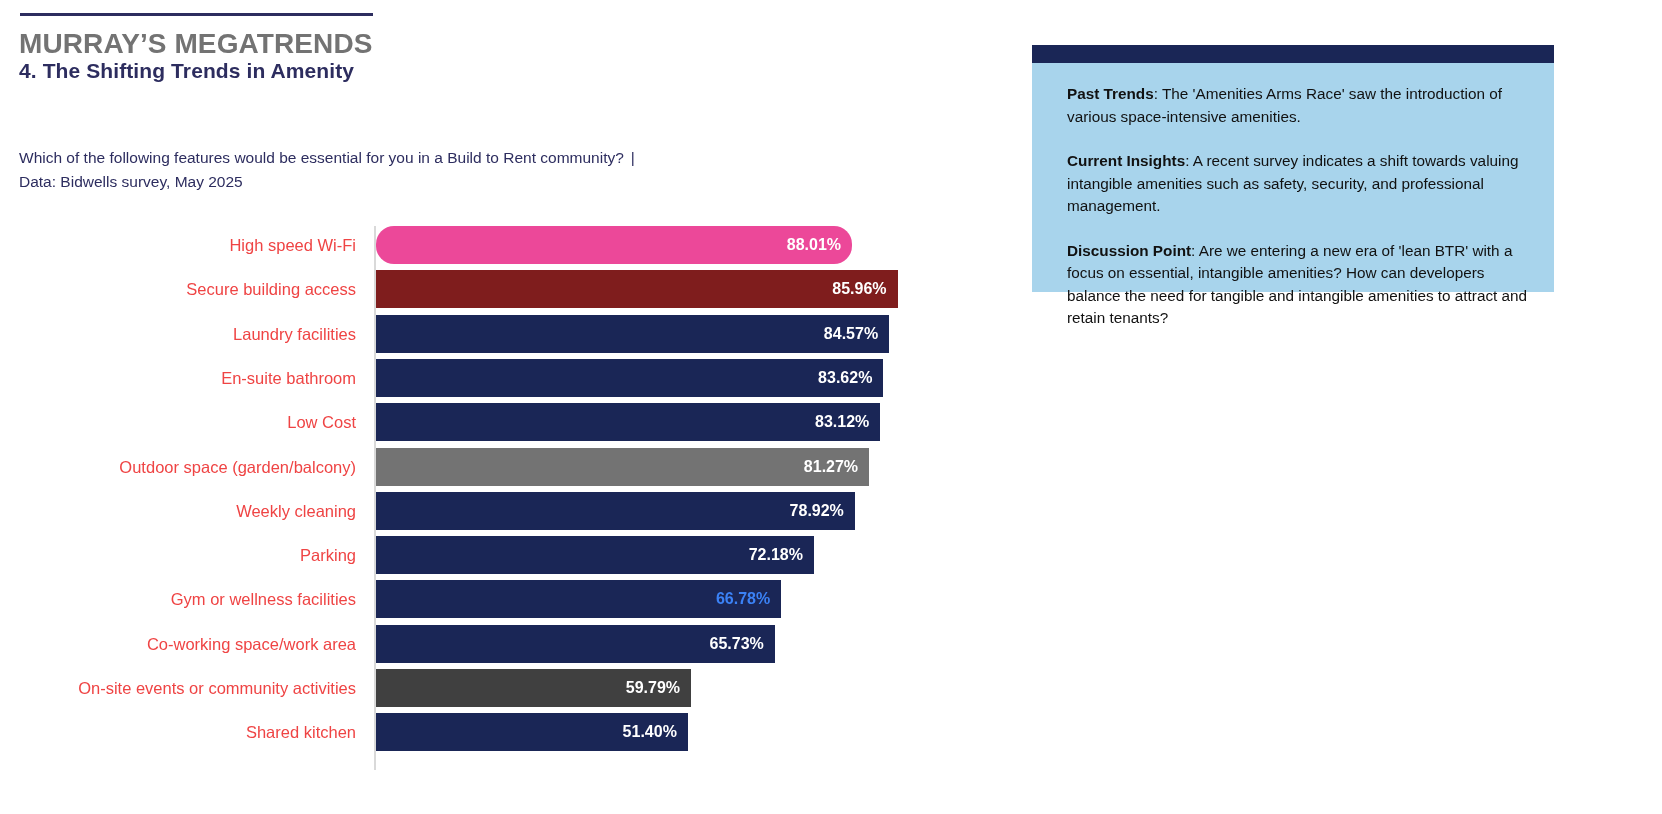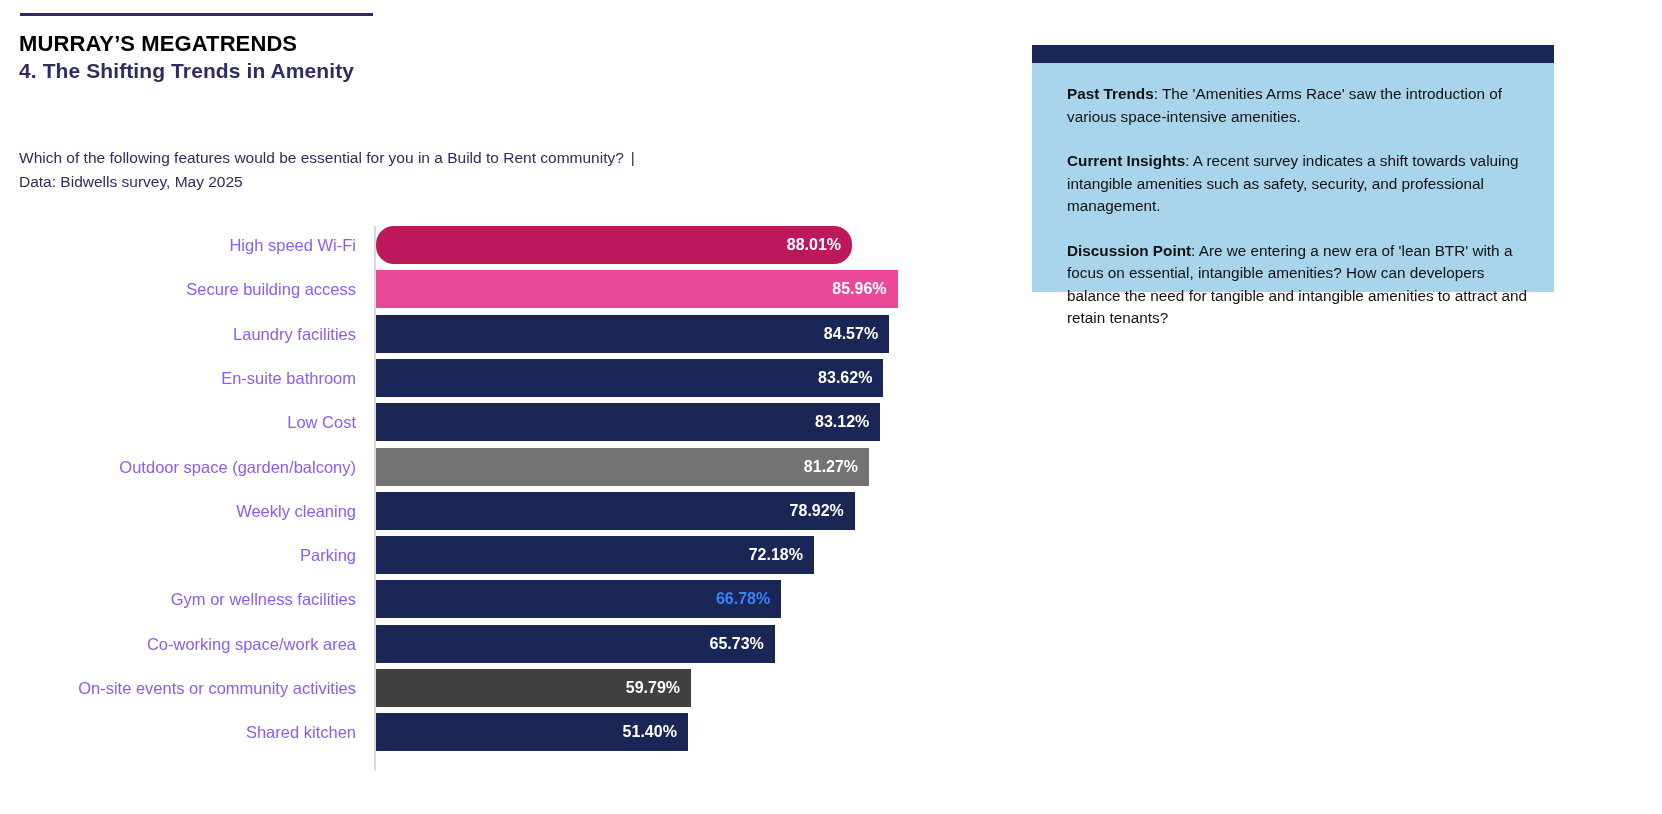--- a/index.html
+++ b/index.html
@@ -30,24 +30,24 @@
   }
 
   .title-block {
     position: absolute;
     left: 19px;
     top: 30px;
     width: 760px;
   }
 
   .title-main {
-    font-size: 22px;
+    font-size: 28px;
     font-weight: bold;
     letter-spacing: 0.1px;
-    color: #000000;
+    color: #737373;
     line-height: 27px;
     white-space: nowrap;
   }
 
   .title-sub {
     font-size: 21px;
     font-weight: bold;
     letter-spacing: 0.1px;
     color: #2d2d5f;
     line-height: 28px;
@@ -94,21 +94,21 @@
     width: 960px;
   }
 
   .bar-label {
     position: absolute;
     right: 604px;   
     top: 0;
     height: 38px;
     line-height: 38px;
     font-size: 16.5px;
-    color: #8b5cf6;
+    color: #ef4444;
     white-space: nowrap;
     text-align: right;
   }
 
   .bar {
     position: absolute;
     left: 376px;
     top: 0;
     height: 38px;
     background: #1a2656;
@@ -175,27 +175,27 @@
 
   <div class="subtitle">
     <span>Which of the following features would be essential for you in a Build to Rent community?</span><span class="sep">|</span><span>Data: Bidwells survey, May 2025</span>
   </div>
 
   <div class="chart">
     <div class="axis-line"></div>
     <div id="bars">
         <div class="bar-row" style="top: 2px;">
           <div class="bar-label">High speed Wi-Fi</div>
-          <div class="bar" style="width: 476px; background: #be185d; border-radius: 18px;">
+          <div class="bar" style="width: 476px; background: #ec4899; border-radius: 18px;">
             <div class="bar-value" style="color: rgb(255, 255, 255);">88.01%</div>
           </div>
         </div>
         <div class="bar-row" style="top: 46.3px;">
           <div class="bar-label">Secure building access</div>
-          <div class="bar" style="width: 521.562px; background: #ec4899;">
+          <div class="bar" style="width: 521.562px; background: #7f1d1d;">
             <div class="bar-value" style="color: rgb(255, 255, 255);">85.96%</div>
           </div>
         </div>
         <div class="bar-row" style="top: 90.6px;">
           <div class="bar-label">Laundry facilities</div>
           <div class="bar" style="width: 513.128px; background: rgb(26, 38, 86);">
             <div class="bar-value" style="color: rgb(255, 255, 255);">84.57%</div>
           </div>
         </div>
         <div class="bar-row" style="top: 134.9px;">

